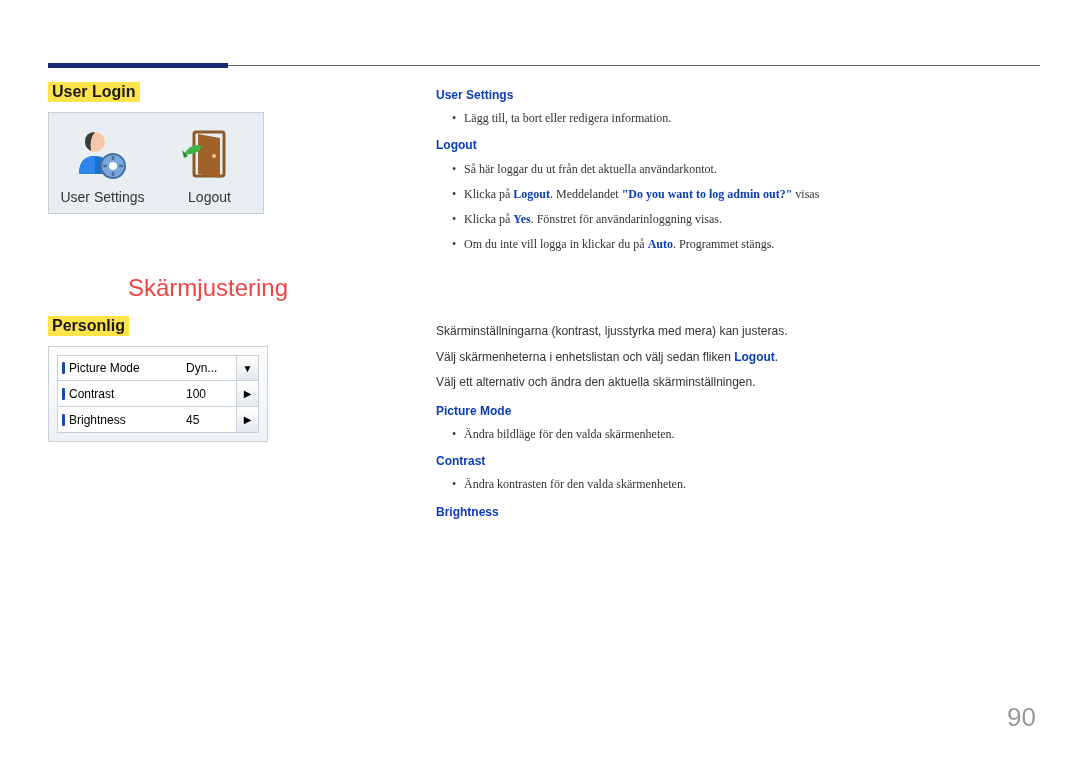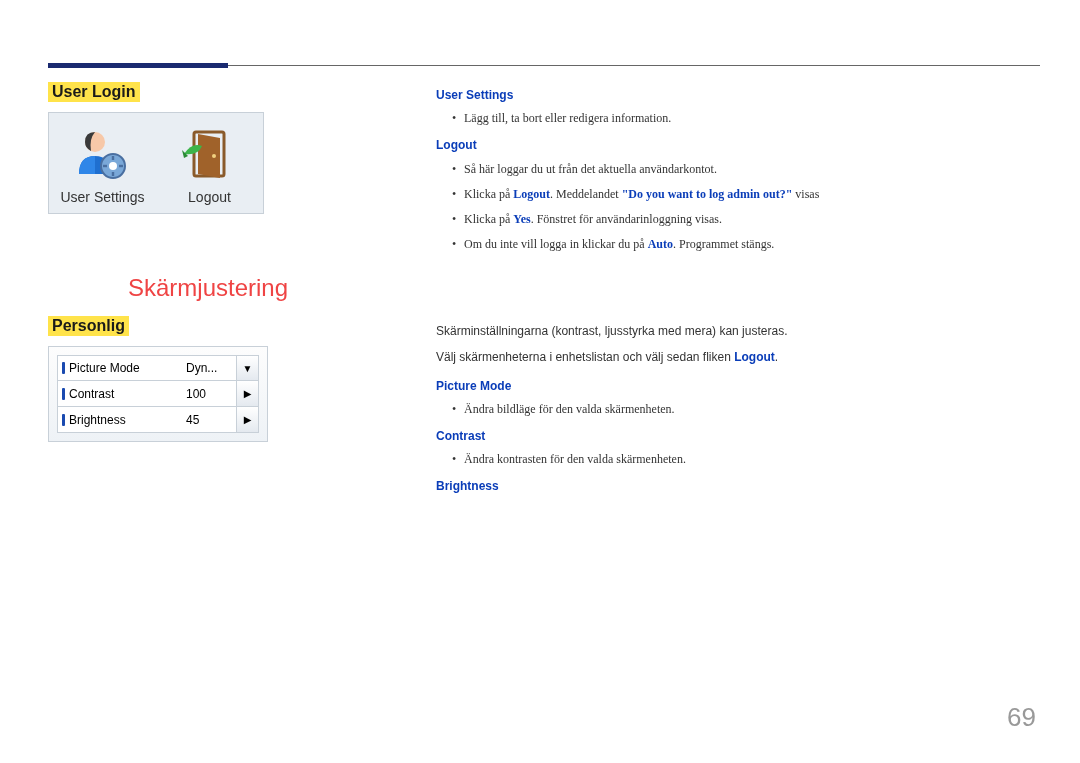--- a/index.html
+++ b/index.html
@@ -138,28 +138,29 @@
         <li>
           <span>Om du inte vill logga in klickar du på </span><span class="blue-bold">Auto</span><span>. Programmet stängs.</span>
         </li>
       </ul>
 
       <div class="right-block2">
         <p>Skärminställningarna (kontrast, ljusstyrka med mera) kan justeras.</p>
         <p>
           <span>Välj skärmenheterna i enhetslistan och välj sedan fliken </span><span class="blue-bold">Logout</span><span>.</span>
         </p>
+        <p>Välj ett alternativ och ändra den aktuella skärminställningen.</p>
 
         <h4 class="mt">Picture Mode</h4>
         <ul>
           <li>Ändra bildläge för den valda skärmenheten.</li>
         </ul>
         <h4>Contrast</h4>
         <ul>
           <li>Ändra kontrasten för den valda skärmenheten.</li>
         </ul>
         <h4>Brightness</h4>
       </div>
     </div>
   </div>
 </div>
 
-<div class="page-num">69</div>
+<div class="page-num">90</div>
 
 </body></html>

